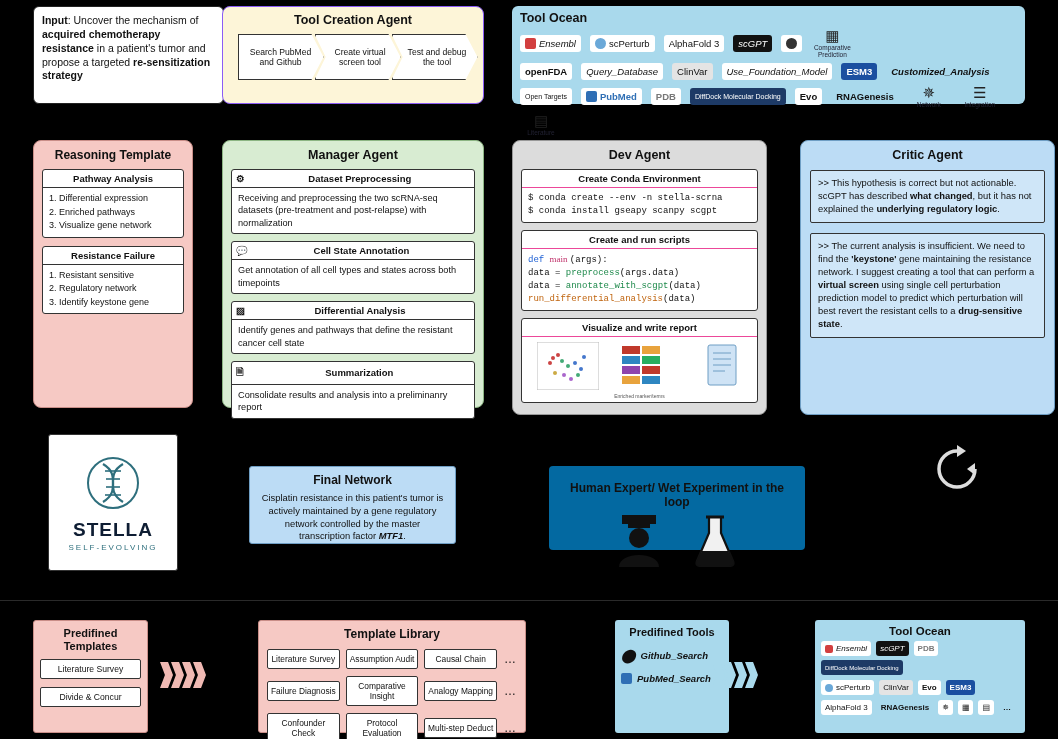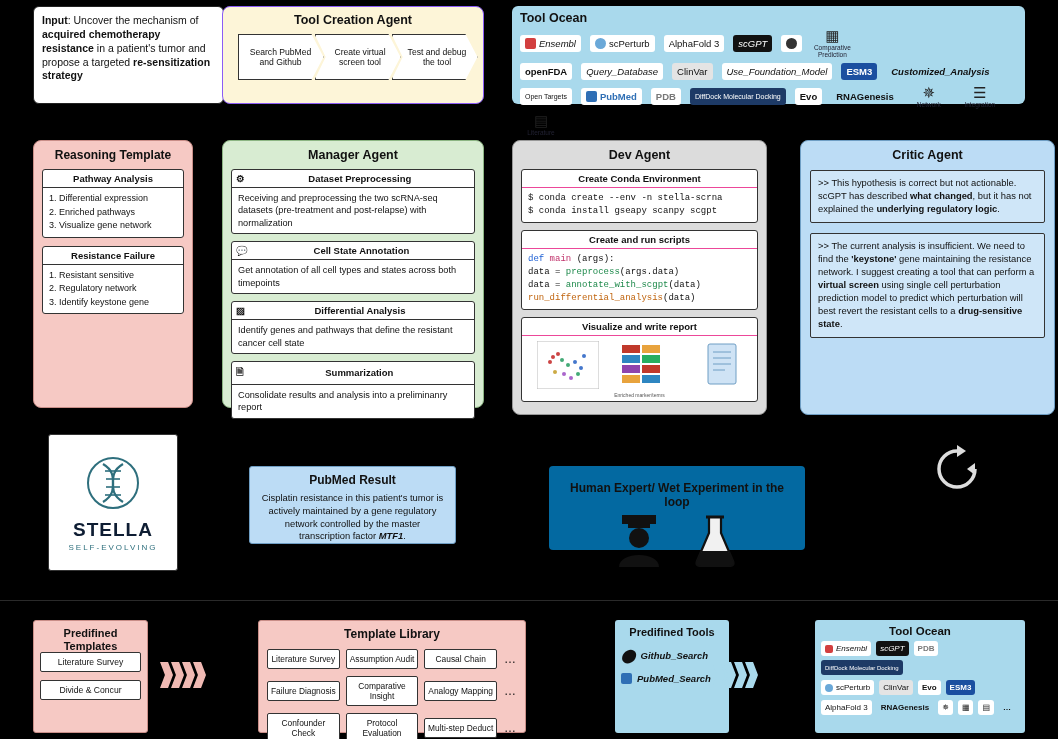--- a/index.html
+++ b/index.html
@@ -79,21 +79,21 @@
 
   #dev {
     left:512px; top:140px; width:255px; height:275px;
     background:#dcdcdc; border:1px solid #999; border-radius:8px; padding:7px 8px;
   }
   #dev .ttl { font-size:12.5px; margin-bottom:7px; }
   .dv-box { background:#fff; border:1px solid #333; border-radius:3px; margin-bottom:7px; }
   .dv-head { border-bottom:1px solid #ec4899; font-size:9.5px; font-weight:bold; padding:3px 4px; text-align:center; }
   .dv-body { padding:4px 6px; font-size:9px; line-height:1.45; font-family:"Liberation Mono", monospace; }
   .kw-blue { color:#1c5fd4; }
-  .kw-pink { color:#c0326b; }
+  .kw-pink { color:#c0326b;font-family:Liberation Serif, serif; }
   .kw-green{ color:#1f8a4c; }
   .kw-orange{color:#c0640e;}
 
   #critic {
     left:800px; top:140px; width:255px; height:275px;
     background:#bcdcf5; border:1px solid #6f9ec4; border-radius:8px; padding:7px 9px;
   }
   #critic .ttl { font-size:12.5px; margin-bottom:8px; }
   .cr-box { background:#cfe6f8; border:1px solid #333; border-radius:2px; padding:6px 7px; font-size:9.4px; line-height:1.38; margin-bottom:10px; }
 
@@ -120,21 +120,21 @@
   #human .ttl { font-size:12px; text-align:center; margin-bottom:2px; }
   .human-icons { display:flex; justify-content:center; gap:22px; align-items:flex-end; }
 
   #recycle { left:930px; top:442px; width:54px; height:54px; }
 
   
   #predef-templates {
     left:33px; top:620px; width:115px; height:113px;
     background:#f6c9c4; border:1px solid #c98e88; border-radius:3px; padding:6px;
   }
-  #predef-templates .ttl { font-size:11px; line-height:1.15; }
+  #predef-templates .ttl { font-size:11px; line-height:1.15; margin-bottom:7px; }
   .wbtn { background:#fff; border:1px solid #333; border-radius:2px; font-size:8.6px; text-align:center; padding:4px 2px; margin-bottom:8px; }
 
   #template-library {
     left:258px; top:620px; width:268px; height:113px;
     background:#f6c9c4; border:1px solid #c98e88; border-radius:3px; padding:6px 8px;
   }
   #template-library .ttl { font-size:12px; margin-bottom:8px; }
   .tl-grid { display:grid; grid-template-columns:1fr 1fr 1fr 14px; gap:7px 6px; align-items:center; }
   .tl-grid .wbtn { margin:0; font-size:8.4px; padding:4px 1px; }
   .dots { font-size:12px; text-align:center; }
@@ -384,21 +384,21 @@
     <line x1="21" y1="18" x2="37" y2="18" stroke="#2e6f7d" stroke-width="1.6"></line>
     <line x1="22" y1="26" x2="36" y2="26" stroke="#2e6f7d" stroke-width="1.6"></line>
     <line x1="22" y1="34" x2="36" y2="34" stroke="#2e6f7d" stroke-width="1.6"></line>
     <line x1="21" y1="42" x2="37" y2="42" stroke="#2e6f7d" stroke-width="1.6"></line>
   </svg>
   <div class="sname">STELLA</div>
   <div class="ssub">SELF-EVOLVING</div>
 </div>
 
 <div class="abs" id="final">
-  <div class="ttl">PubMed Result</div>
+  <div class="ttl">Final Network</div>
   <span>Cisplatin resistance in this patient's tumor is actively maintained by a gene regulatory network controlled by the master transcription factor </span><b><i>MTF1</i></b><span>.</span>
 </div>
 
 <div class="abs" id="human">
   <div class="ttl">Human Expert/ Wet Experiment in the loop</div>
   <div class="human-icons">
     <svg width="54" height="56" viewBox="0 0 54 56">
       <rect x="10" y="4" width="34" height="9" fill="#111"></rect>
       <rect x="16" y="13" width="22" height="4" fill="#111"></rect>
       <circle cx="27" cy="27" r="10" fill="#111"></circle>

